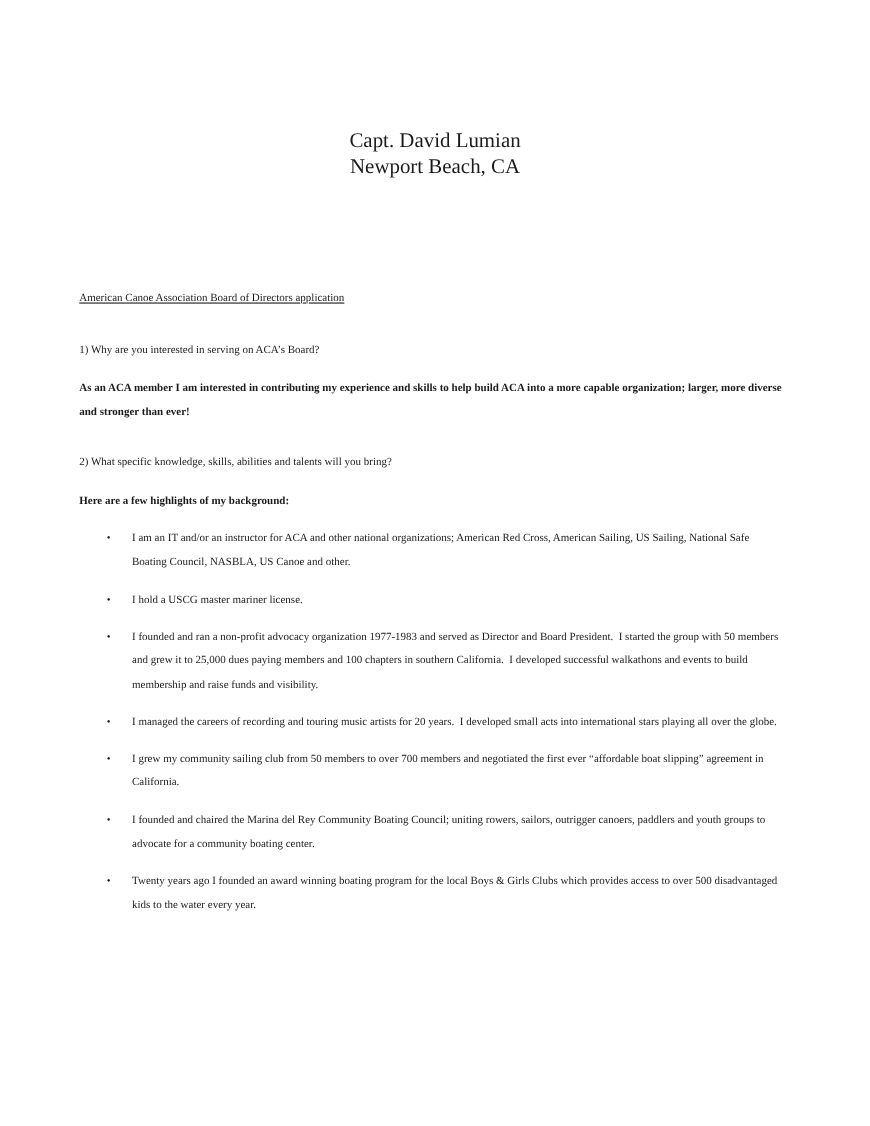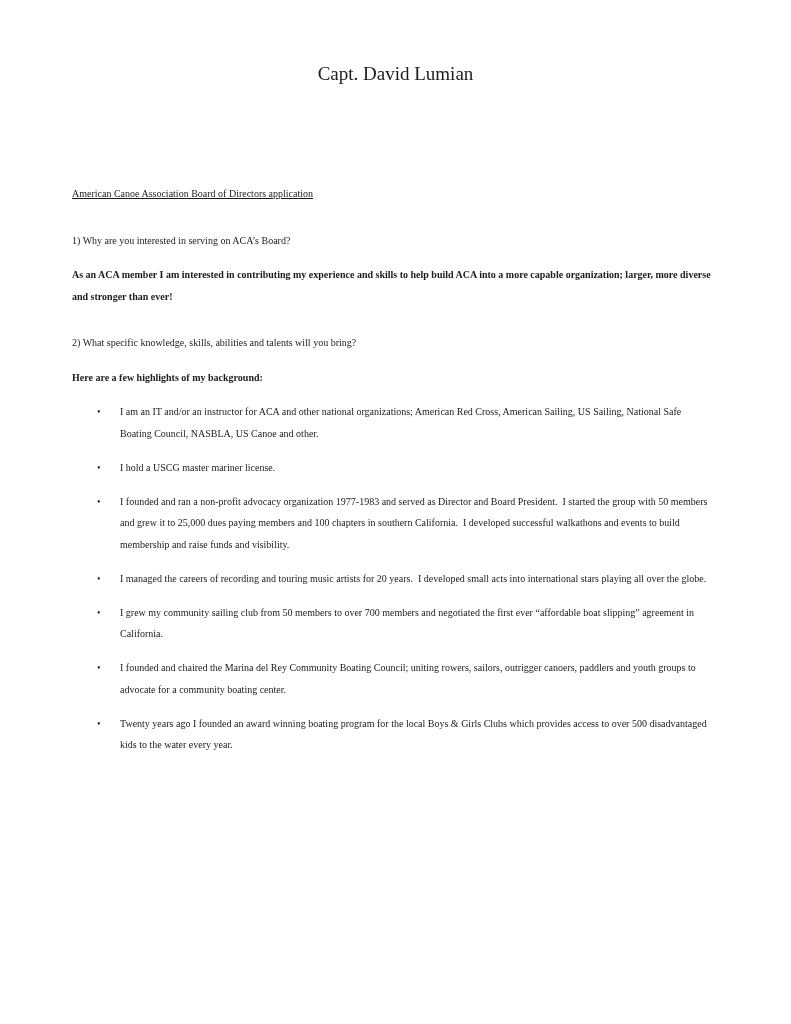--- a/index.html
+++ b/index.html
@@ -11,21 +11,21 @@
     position: relative;
     width: 791px;
     height: 1024px;
     background: #ffffff;
     font-family: "Liberation Serif", "DejaVu Serif", serif;
     color: #1b1b1b;
     overflow: hidden;
     box-sizing: border-box;
   }
   .doc-header {
-    padding-top: 62px;
+    padding-top: 117px;
     text-align: center;
     font-size: 19px;
     line-height: 23px;
   }
   .doc-header div {
     white-space: pre;
   }
   .content {
     margin: 0 72px 0 72px;
     font-size: 10px;
@@ -63,20 +63,21 @@
     top: 0;
   }
 </style>
 </head>
 <body>
 
 <div class="page">
 
   <div class="doc-header">
     <div>Capt. David Lumian</div>
+    <div>Newport Beach, CA</div>
   </div>
 
   <div class="content">
 
     <div class="doc-title">American Canoe Association Board of Directors application</div>
 
     <div class="question">1) Why are you interested in serving on ACA’s Board?</div>
 
     <div class="para">As an ACA member I am interested in contributing my experience and skills to help build ACA into a more capable organization; larger, more diverse and stronger than ever!</div>
 

